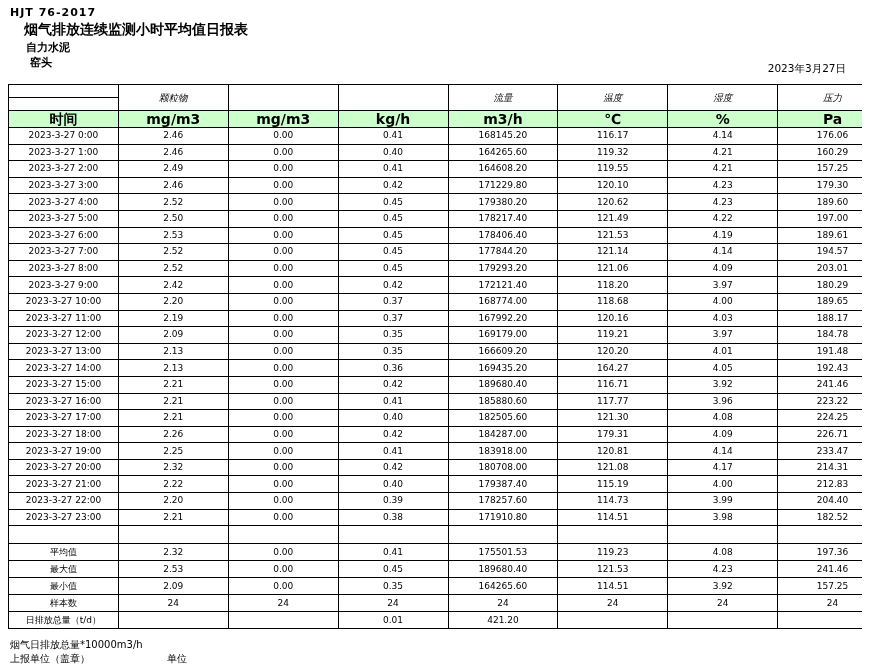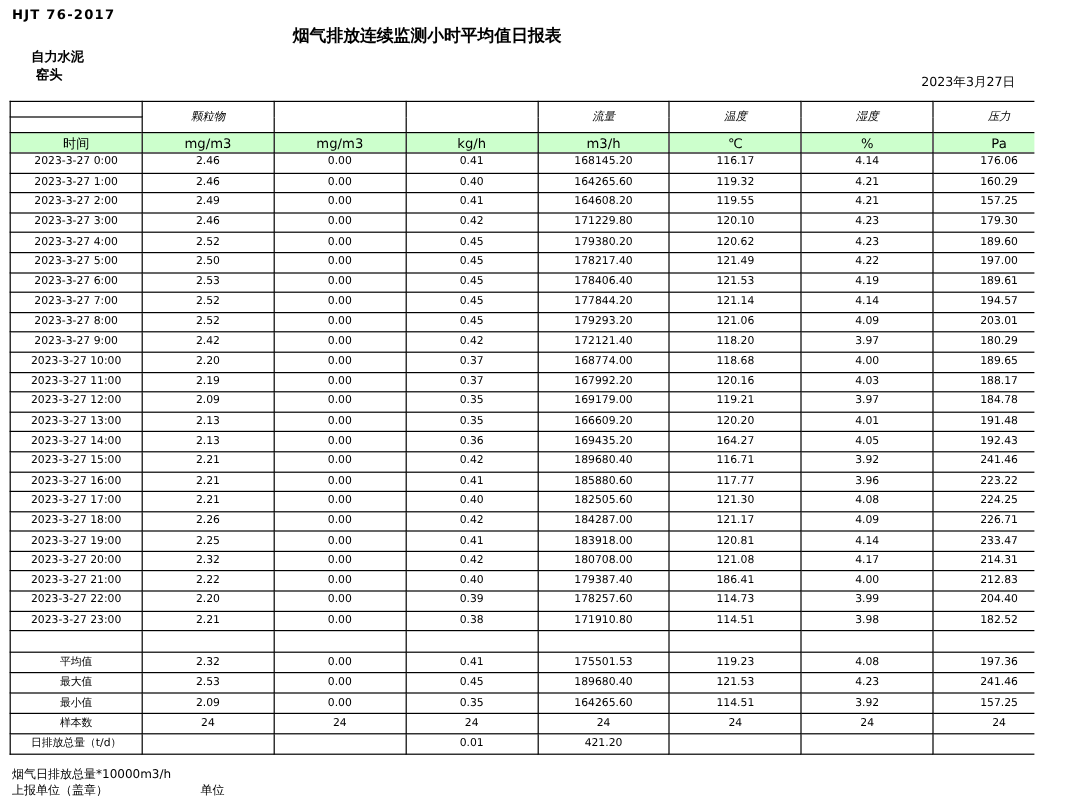--- a/index.html
+++ b/index.html
@@ -5,36 +5,36 @@
   html,body{margin:0;padding:0;background:#fff;}
   .page{
     position:relative;
     width:862px;height:670px;
     background:#ffffff;
     font-family:"DejaVu Sans","Liberation Sans",sans-serif;
     color:#000;
     overflow:hidden;
   }
   .std{position:absolute;top:6px;left:10px;font-size:11px;font-weight:bold;letter-spacing:1px;}
-  .title{position:absolute;top:21px;left:0;width:712px;text-align:center;font-size:14px;font-weight:bold;}
+  .title{position:absolute;top:21px;left:0;width:712px;font-size:14px;font-weight:bold;padding-left:24px;}
   .company{position:absolute;top:40px;left:10px;font-size:11px;font-weight:bold;margin-left:16px;}
   .station{position:absolute;top:55px;left:10px;font-size:11px;font-weight:bold;margin-left:20px;}
   .date{position:absolute;top:62px;right:16px;font-size:10.5px;}
   table.report{
     position:absolute;top:84px;left:8px;width:880px;
     border-collapse:collapse;table-layout:fixed;
   }
   table.report td{
     border:1px solid #000;
     text-align:center;vertical-align:middle;
     font-size:9px;line-height:1;
     padding:0;overflow:hidden;white-space:nowrap;
   }
   tr.grp td{height:12px;font-size:9.5px;font-style:italic;}
-  tr.units td{height:16px;background:var(--hdr-green,#ccffcc);font-size:11px;}
+  tr.units td{height:16px;background:var(--hdr-green,#ccffcc);font-size:14px;font-weight:bold;}
   tr.data td{height:15.6px;}
   tr.spacer td{height:17px;}
   tr.summary td{height:16px;margin-top:46px;}
   .footnote{position:absolute;top:638px;left:10px;font-size:10px;}
   .report-unit{position:absolute;top:652px;left:10px;font-size:10px;}
   .unit-label{position:absolute;top:652px;left:167px;font-size:10px;}
 </style>
 </head>
 <body>
 
@@ -261,21 +261,21 @@
           <td>121.30</td>
           <td>4.08</td>
           <td>224.25</td>
         </tr>
         <tr class="data">
           <td>2023-3-27 18:00</td>
           <td>2.26</td>
           <td>0.00</td>
           <td>0.42</td>
           <td>184287.00</td>
-          <td>121.17</td>
+          <td>179.31</td>
           <td>4.09</td>
           <td>226.71</td>
         </tr>
         <tr class="data">
           <td>2023-3-27 19:00</td>
           <td>2.25</td>
           <td>0.00</td>
           <td>0.41</td>
           <td>183918.00</td>
           <td>120.81</td>
@@ -291,21 +291,21 @@
           <td>121.08</td>
           <td>4.17</td>
           <td>214.31</td>
         </tr>
         <tr class="data">
           <td>2023-3-27 21:00</td>
           <td>2.22</td>
           <td>0.00</td>
           <td>0.40</td>
           <td>179387.40</td>
-          <td>186.41</td>
+          <td>115.19</td>
           <td>4.00</td>
           <td>212.83</td>
         </tr>
         <tr class="data">
           <td>2023-3-27 22:00</td>
           <td>2.20</td>
           <td>0.00</td>
           <td>0.39</td>
           <td>178257.60</td>
           <td>114.73</td>

